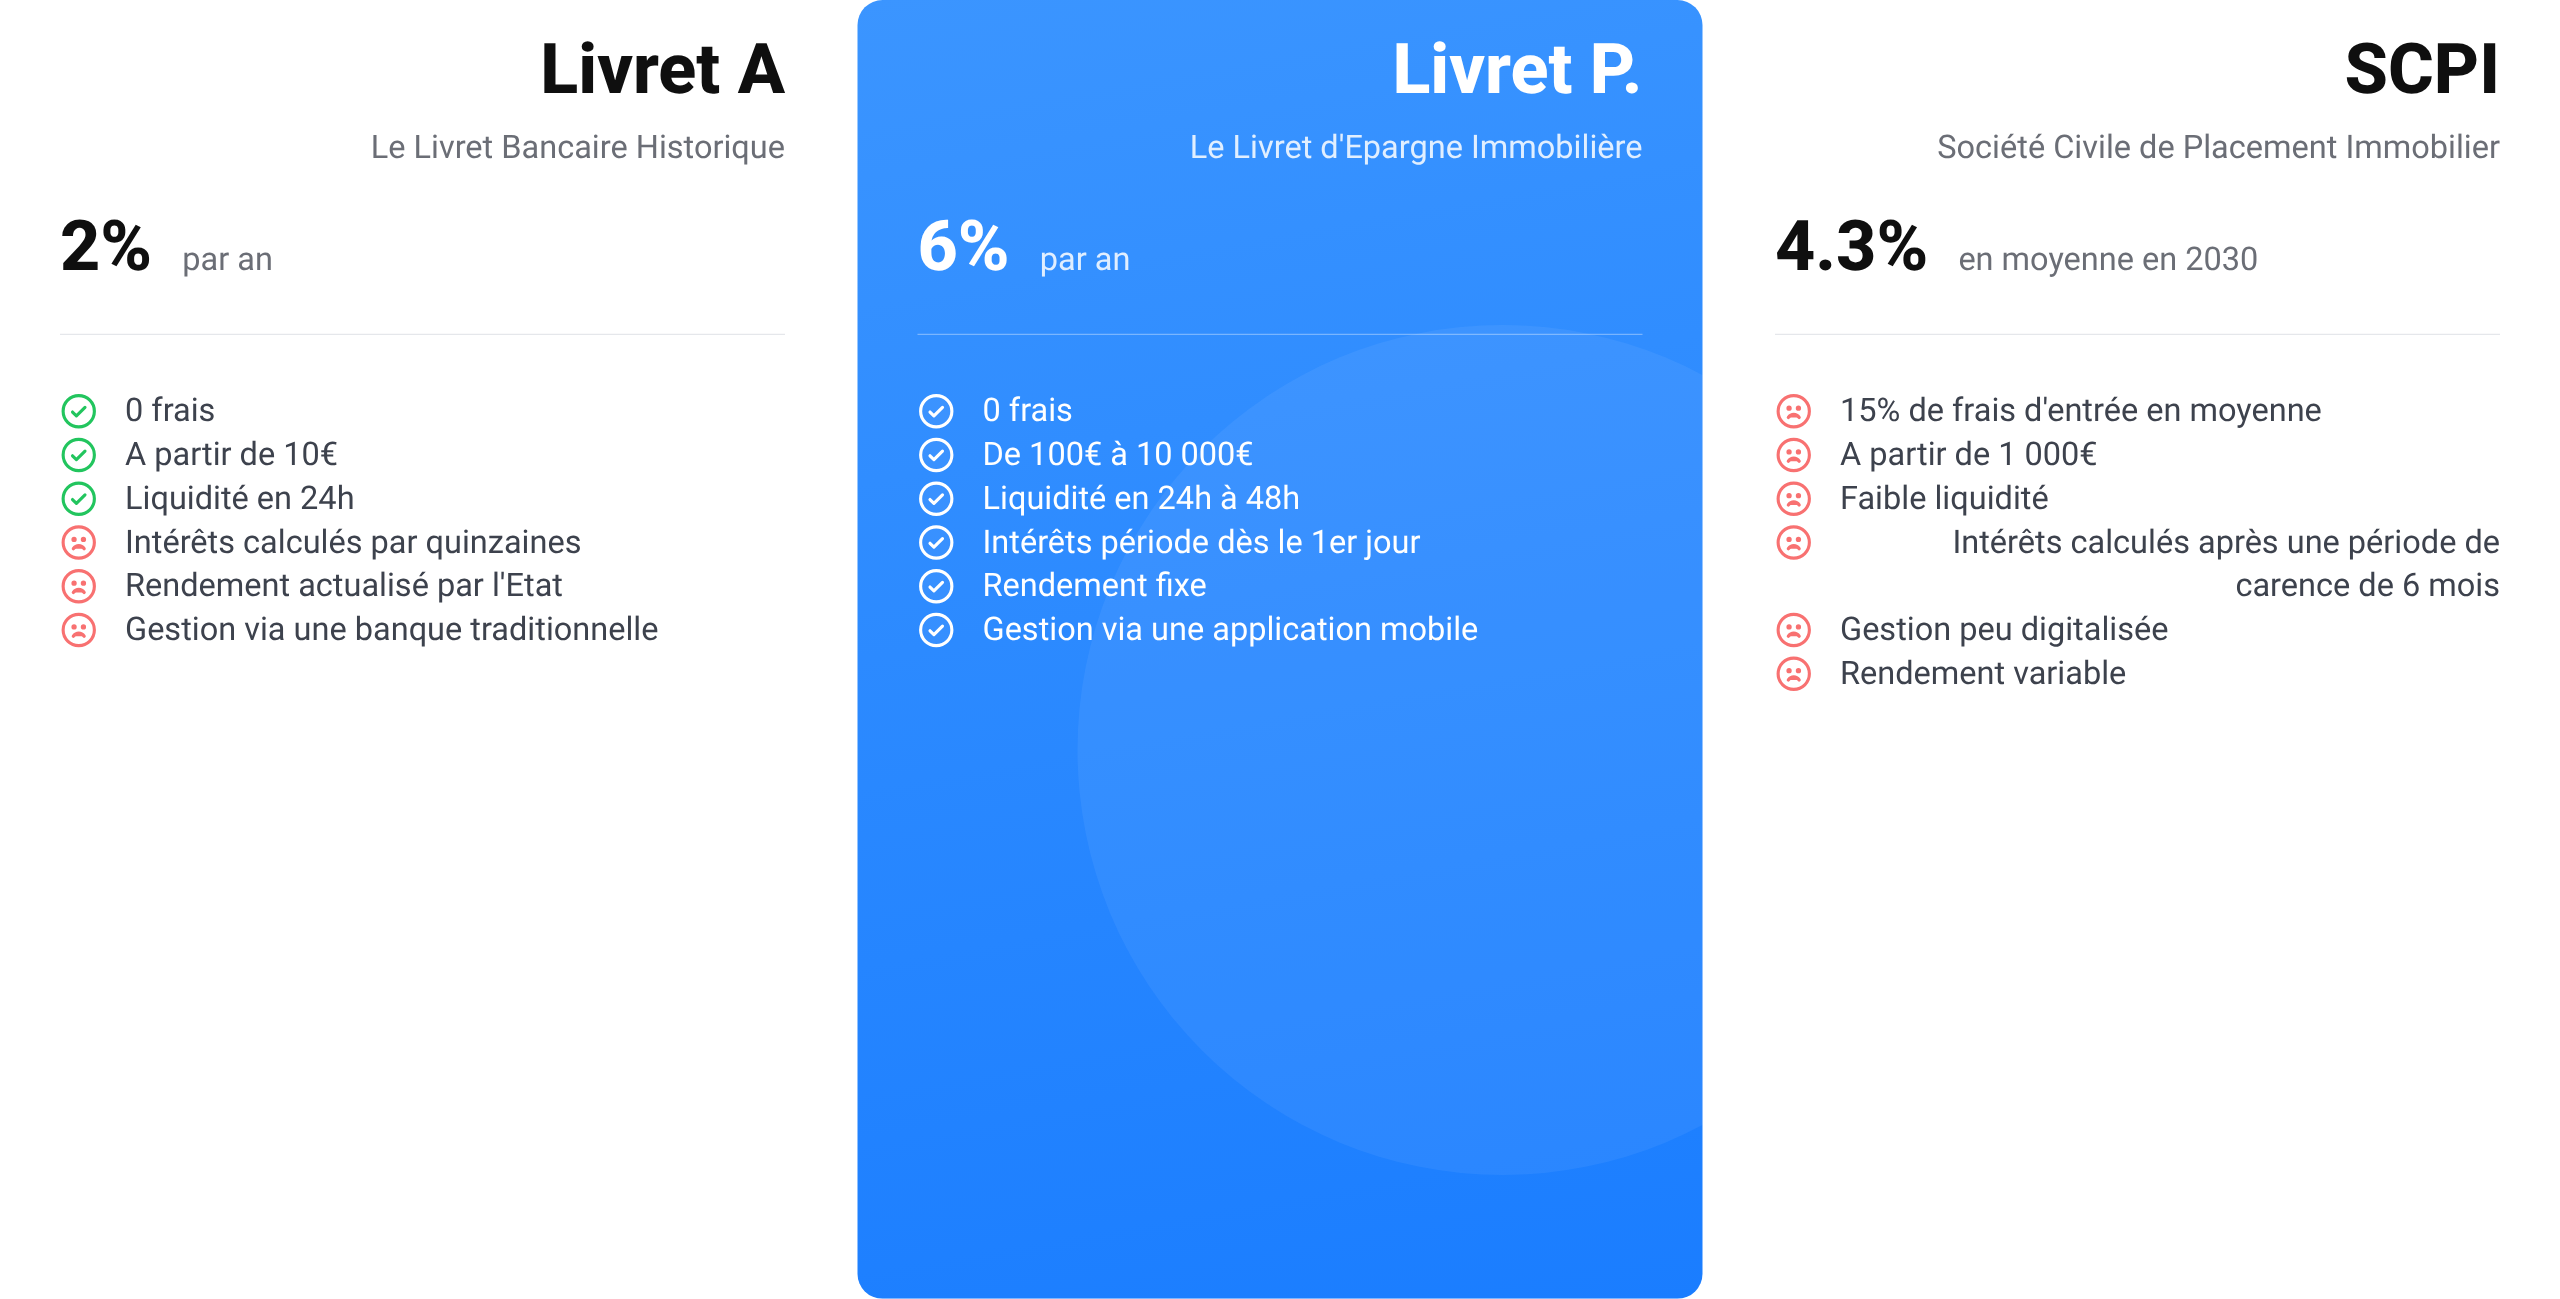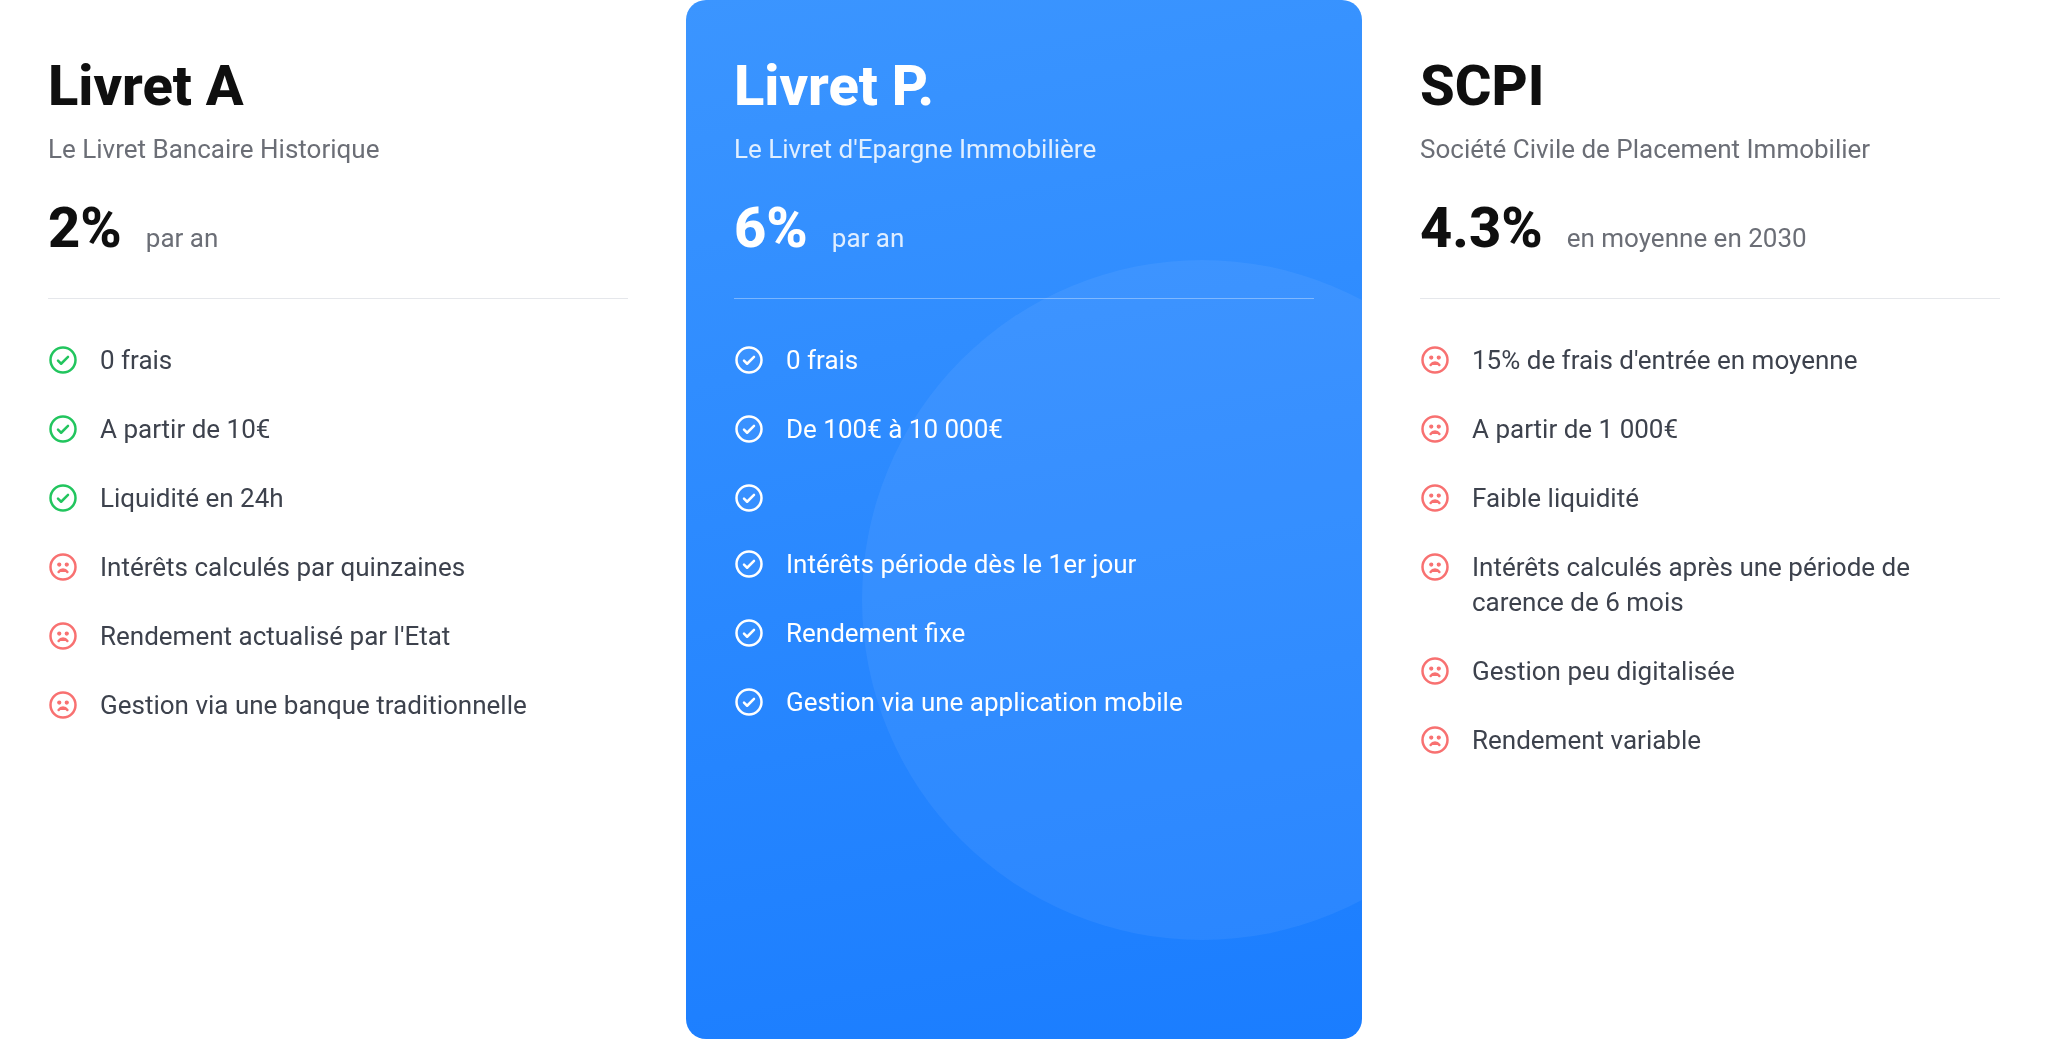--- a/index.html
+++ b/index.html
@@ -11,24 +11,25 @@
     font-family: -apple-system, BlinkMacSystemFont, "Segoe UI", Roboto, "Helvetica Neue", Arial, sans-serif;
     background: #fff;
     width: 2048px;
     height: 1039px;
     display: flex;
     align-items: stretch;
     overflow: hidden;
   }
   .plan {
     flex: 1;
-    padding: 56px 48px;
+    padding: 25px 48px;
     display: flex;
     flex-direction: column;
     position: relative;
+    text-align: right;
   }
   .plan.featured {
     background: linear-gradient(170deg, #3b95ff 0%, #1a7dff 100%);
     color: #fff;
     border-radius: 20px;
     margin: 0 10px;
     overflow: hidden;
   }
   .plan.featured::after {
     content: "";
@@ -86,21 +87,20 @@
     border-top: 1px solid #e5e7eb;
     margin-bottom: 44px;
   }
   .plan.featured hr.divider {
     border-top: 1px solid rgba(255,255,255,0.35);
   }
   ul.features {
     list-style: none;
     display: flex;
     flex-direction: column;
-    gap: 34px;
   }
   li.feature {
     display: flex;
     align-items: flex-start;
     gap: 22px;
     font-size: 26px;
     line-height: 1.35;
     color: #3d424d;
   }
   .plan.featured li.feature {
@@ -229,20 +229,21 @@
       </span>
       <span>De 100€ à 10 000€</span>
     </li>
     <li class="feature">
       <span class="icon icon-check-white">
         <svg viewBox="0 0 24 24" fill="none">
             <circle cx="12" cy="12" r="10" stroke-width="2"></circle>
             <path d="M8 12.5l2.5 2.5L16 9.5" stroke-width="2" stroke-linecap="round" stroke-linejoin="round"></path>
           </svg>
       </span>
+      <span>Liquidité en 24h à 48h</span>
     </li>
     <li class="feature">
       <span class="icon icon-check-white">
         <svg viewBox="0 0 24 24" fill="none">
             <circle cx="12" cy="12" r="10" stroke-width="2"></circle>
             <path d="M8 12.5l2.5 2.5L16 9.5" stroke-width="2" stroke-linecap="round" stroke-linejoin="round"></path>
           </svg>
       </span>
       <span>Intérêts période dès le 1er jour</span>
     </li>

